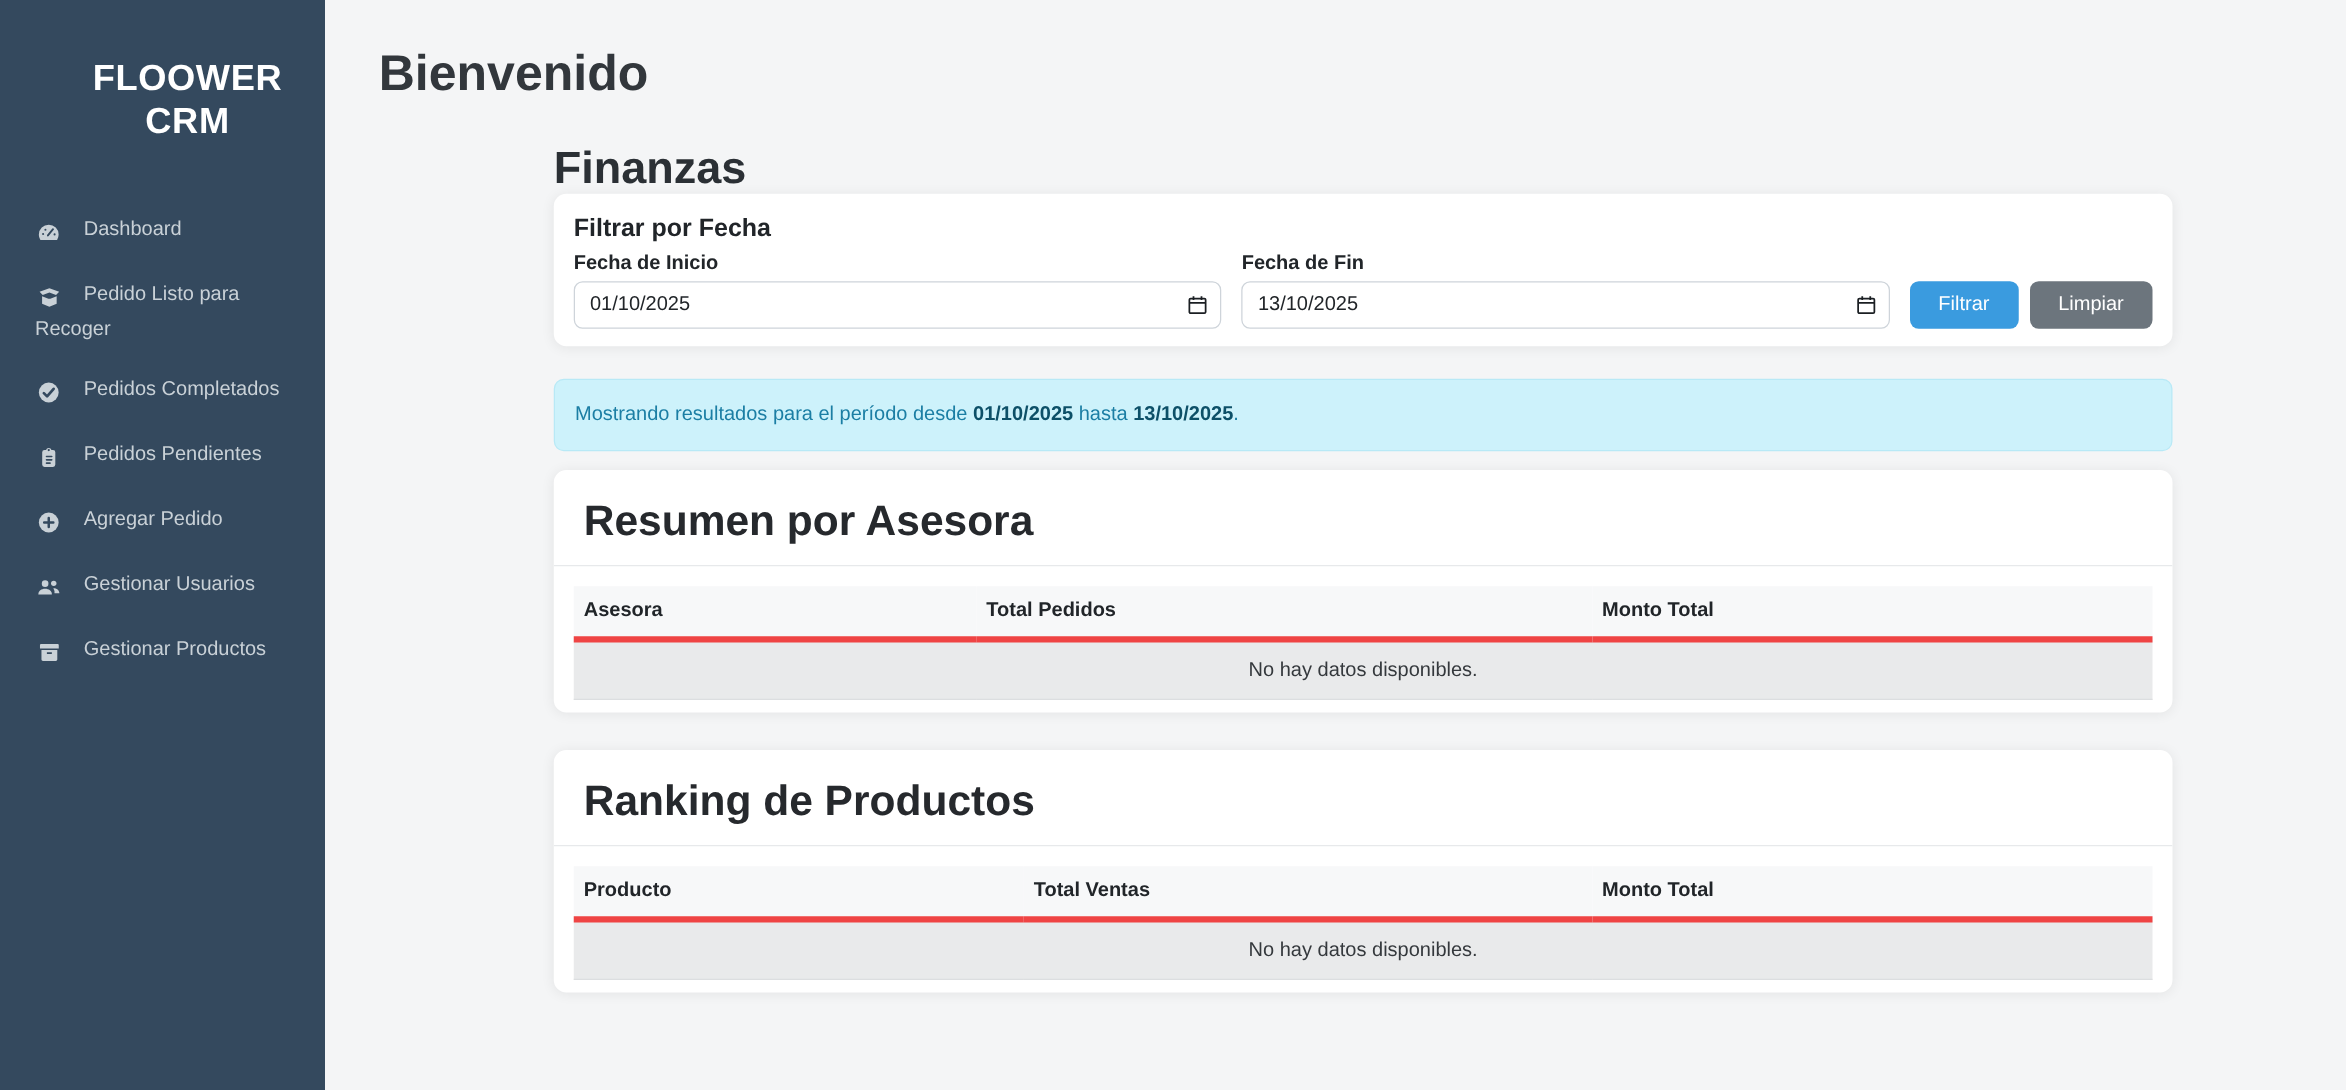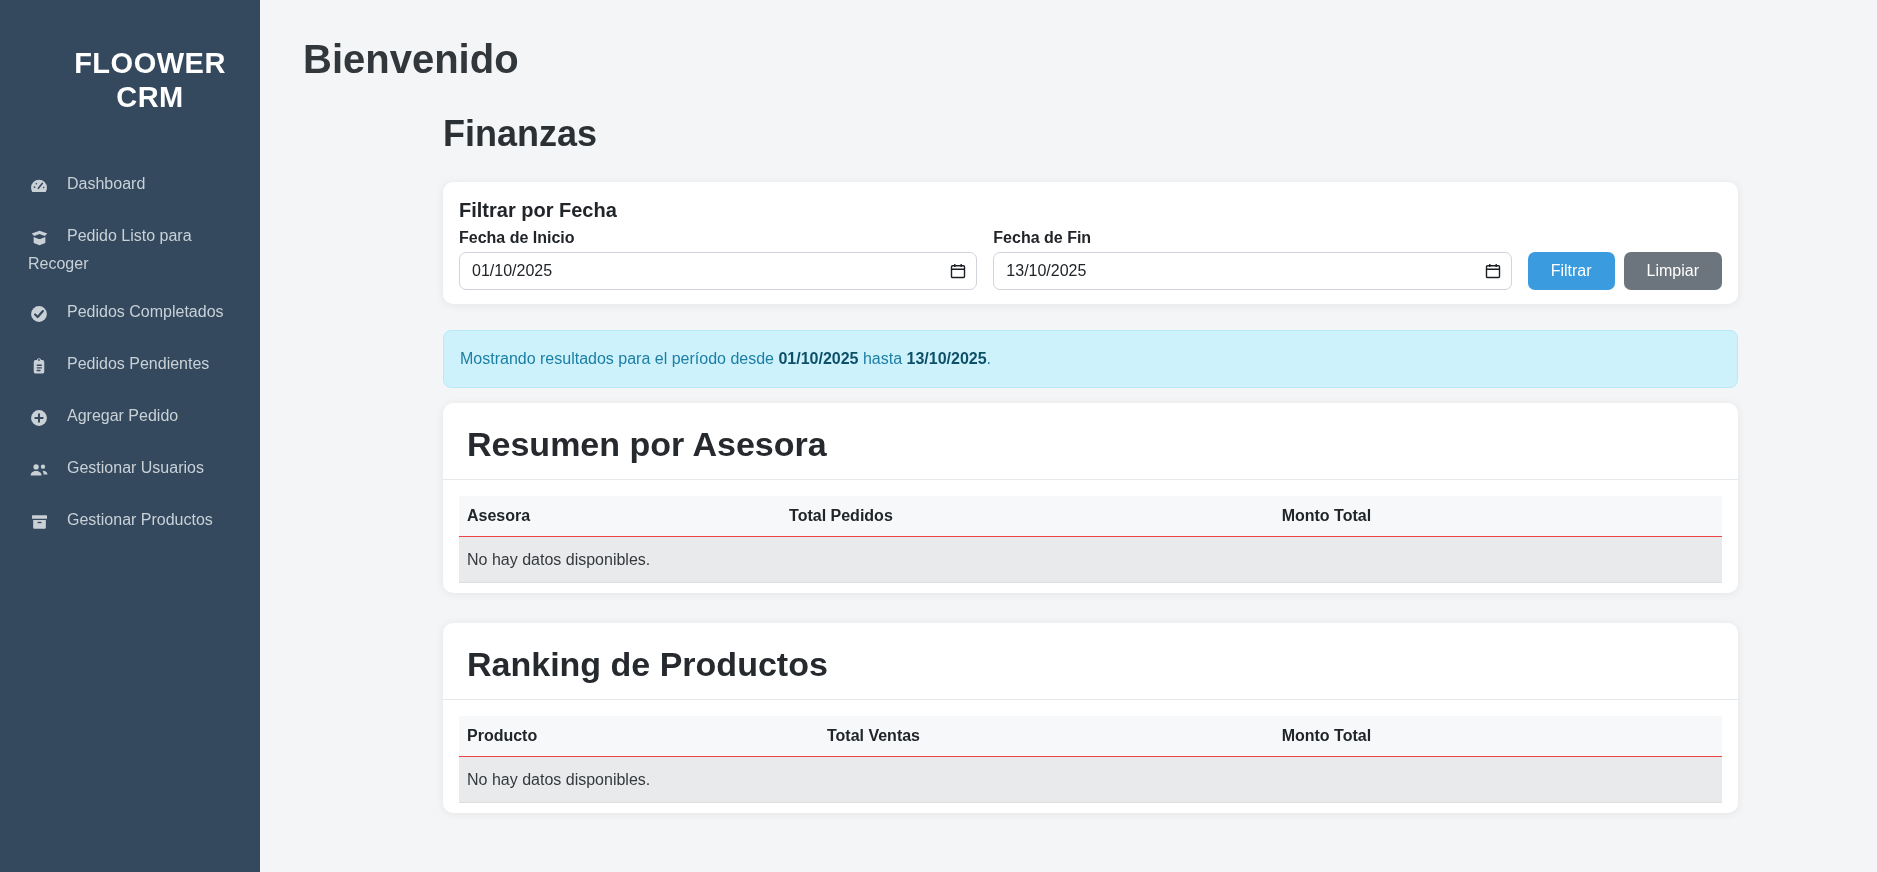--- a/index.html
+++ b/index.html
@@ -44,21 +44,21 @@
     margin:29px 0 0;font-size:36px;line-height:43px;font-weight:600;color:#2b3035;
   }
 
   .card{
     background:#ffffff;border-radius:10px;
     box-shadow:0 1px 10px rgba(0,0,0,.07);
     box-sizing:border-box;
   }
 
   
-  .filter-card{margin-top:27px;padding:15px 16px 14px}
+  .filter-card{padding:15px 16px 14px}
   .filter-title{margin:0 0 4px;font-size:20px;line-height:26px;font-weight:700;color:#212529}
   .filter-row{display:flex;align-items:flex-end}
   .field{flex:1;margin-right:16px}
   .field-label{
     display:block;font-size:16px;line-height:21px;font-weight:700;
     color:#212529;margin-bottom:4px;
   }
   .date-wrap{position:relative}
   .date-input{
     width:100%;height:38px;box-sizing:border-box;
@@ -87,24 +87,24 @@
   
   .table-card{margin-top:15px;overflow:hidden}
   .table-card.second{margin-top:30px}
   .card-header{padding:21px 24px 14px;border-bottom:1px solid #e7e9eb}
   .card-title{margin:0;font-size:34px;line-height:41px;font-weight:700;color:#26292d}
   .card-body{padding:16px 16px 10px}
   table{width:100%;border-collapse:collapse;table-layout:fixed}
   th{
     background:#f7f8f9;text-align:left;
     font-size:16px;line-height:20px;font-weight:700;color:#212529;
-    padding:10px 8px;border-bottom:1px solid #ef4444;
+    padding:10px 8px;border-bottom:5px solid #ef4444;
   }
   td.empty{
-    background:#e9eaeb;
+    background:#e9eaeb;text-align:center;
     font-size:16px;line-height:19px;color:#35393d;
     padding:13px 8px;border-bottom:1px solid #dcdee0;
   }
   col.c1a{width:25.5%}col.c2a{width:39%}
   col.c1b{width:28.5%}col.c2b{width:36%}
   col.c3{width:35.5%}
 </style>
 </head>
 <body>
 

